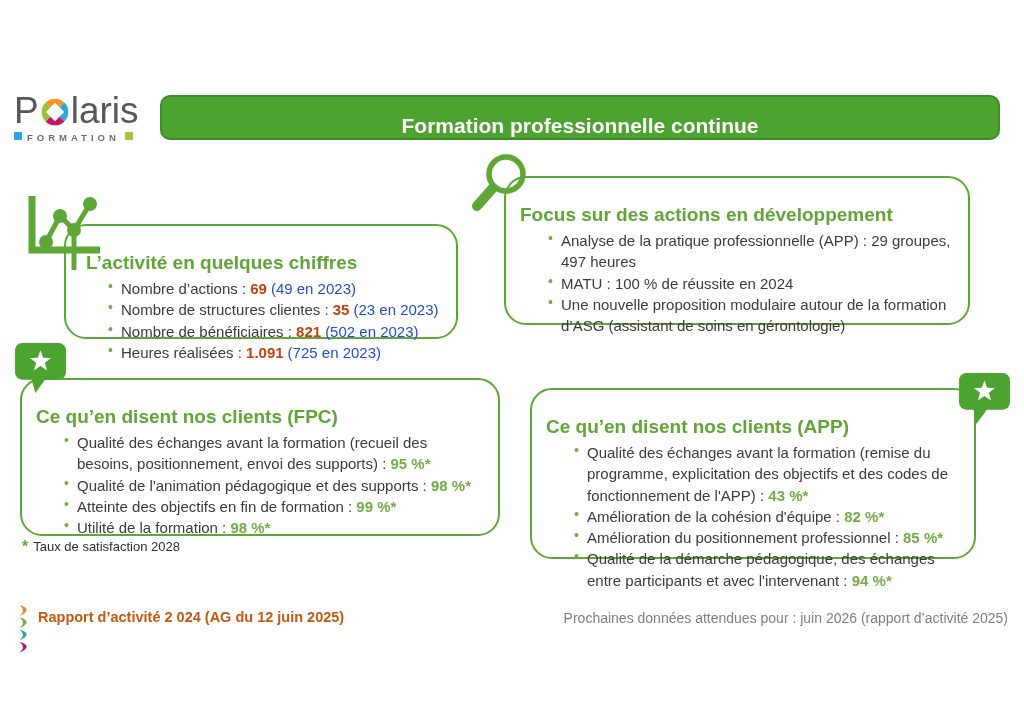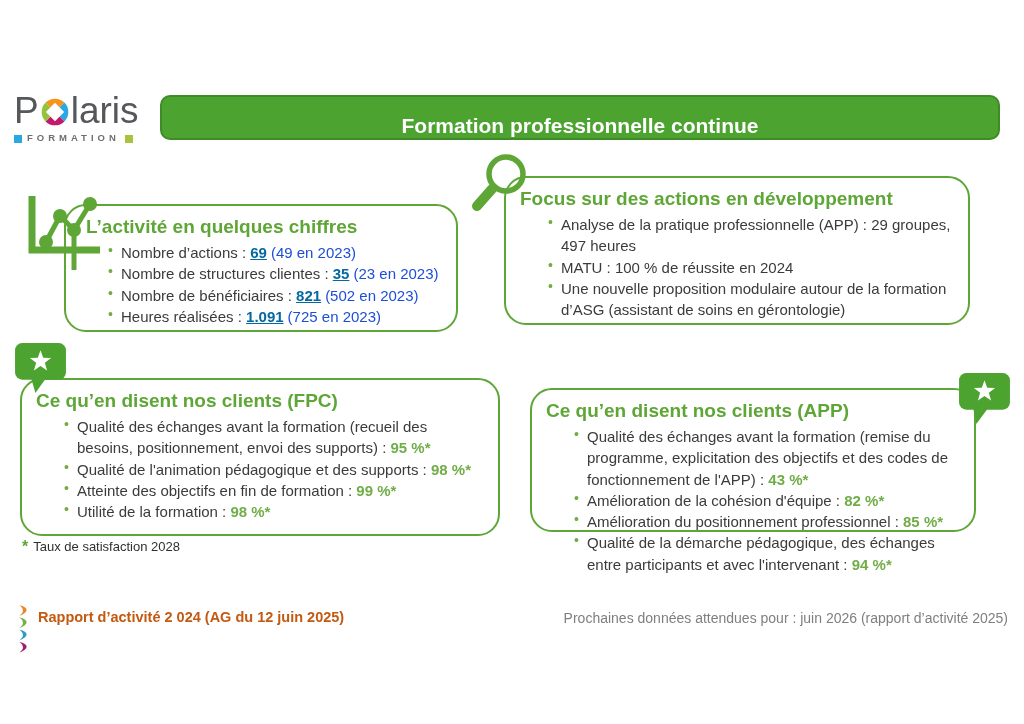--- a/index.html
+++ b/index.html
@@ -4,49 +4,49 @@
 <style>
   * { margin:0; padding:0; box-sizing:border-box; }
   html,body { background:#ffffff; }
   body { font-family:"Liberation Sans", sans-serif; }
   .slide { position:relative; width:1024px; height:724px; background:#ffffff; overflow:hidden; }
 
   
   .logo { position:absolute; left:14px; top:92px; width:142px; }
   .logo-word { font-size:37px; color:#56575b; letter-spacing:0; display:flex; align-items:center; line-height:1; }
   .logo-word .pin { width:30px; height:30px; margin:2px 1px 0 1px; }
-  .logo-sub { margin-top:3px; display:flex; align-items:flex-end; gap:5px; font-size:9.5px; letter-spacing:4px; color:#6d6e71; font-weight:bold; }
+  .logo-sub { margin-top:3px; display:flex; align-items:flex-start; gap:5px; font-size:9.5px; letter-spacing:4px; color:#6d6e71; font-weight:bold; }
   .sq { width:8px; height:8px; display:inline-block; }
   .sq-blue { background:#2aa9e0; }
   .sq-green { background:#a8c43c; }
 
   
   .banner { position:absolute; left:160px; top:95px; width:840px; height:45px;
             background:#4ca32f; border:2px solid #3e8b27; border-radius:10px;
             display:flex; align-items:flex-end; justify-content:center; }
   .banner span { color:#ffffff; font-weight:bold; font-size:21px; }
 
   
   .box { position:absolute; background:#ffffff; border:2.5px solid #5ea636; border-radius:22px; padding:10px 14px; }
-  .box-title { color:#5ea636; font-weight:bold; font-size:19px; margin-bottom:4px; }
+  .box-title { color:#5ea636; font-weight:bold; font-size:19px; margin-bottom:4px;margin-top:16px; }
   .bullets { list-style:none; padding-left:28px; }
   .bullets li { position:relative; padding-left:13px; font-size:15px; line-height:1.42; color:#3b3b3b; }
   .bullets li::before { content:"•"; position:absolute; left:0; top:-1px; color:#70ad47; font-size:14px; }
   .v { font-weight:bold; }
   .v.green { color:#70ad47; }
-  .v.dark  { color:#0369a1;text-decoration:underline; }
+  .v.dark  { color:#c2410c; }
   .n { color:#1d4ed8; margin-left:4px; }
 
-  .box-chiffres { left:64px; top:204px; width:394px; height:128px; }
+  .box-chiffres { left:64px; top:224px; width:394px; height:115px; }
   .box-chiffres .box-title { margin-left:6px; }
   .box-focus    { left:504px; top:176px; width:466px; height:149px; }
   .box-focus .bullets li { max-width:432px; }
   .box-fpc      { left:20px; top:378px; width:480px; height:158px; }
   .box-fpc .bullets li { max-width:428px; }
-  .box-app      { left:530px; top:388px; width:446px; height:144px; }
+  .box-app      { left:530px; top:388px; width:446px; height:171px; }
   .box-app .bullets li { max-width:408px; }
 
   
   .icon { position:absolute; }
   .chart-icon { left:22px; top:188px; width:80px; height:86px; z-index:2; }
   .magnifier-icon { left:466px; top:147px; width:72px; height:74px; z-index:2; background:transparent; }
   .badge { position:absolute; width:57px; height:57px; z-index:3; }
   .badge-left  { left:12px;  top:340px; }
   .badge-right { left:956px; top:370px; }
 

